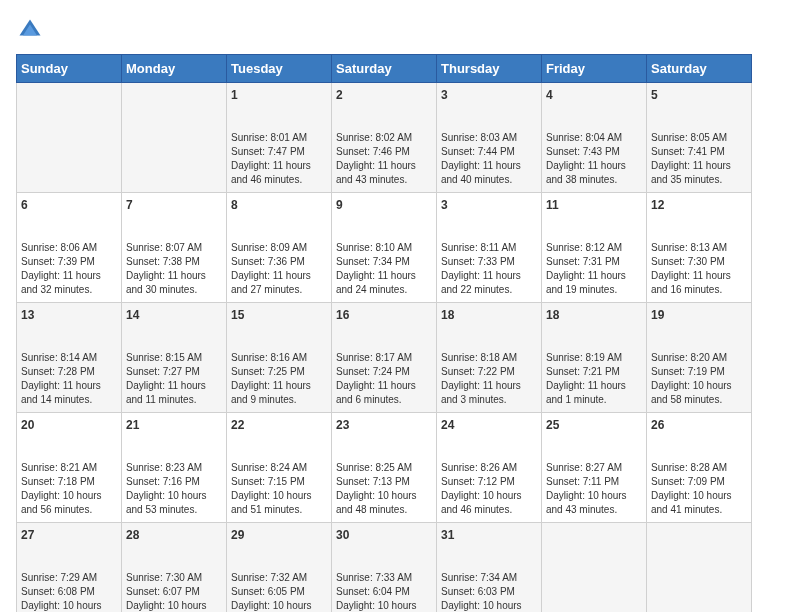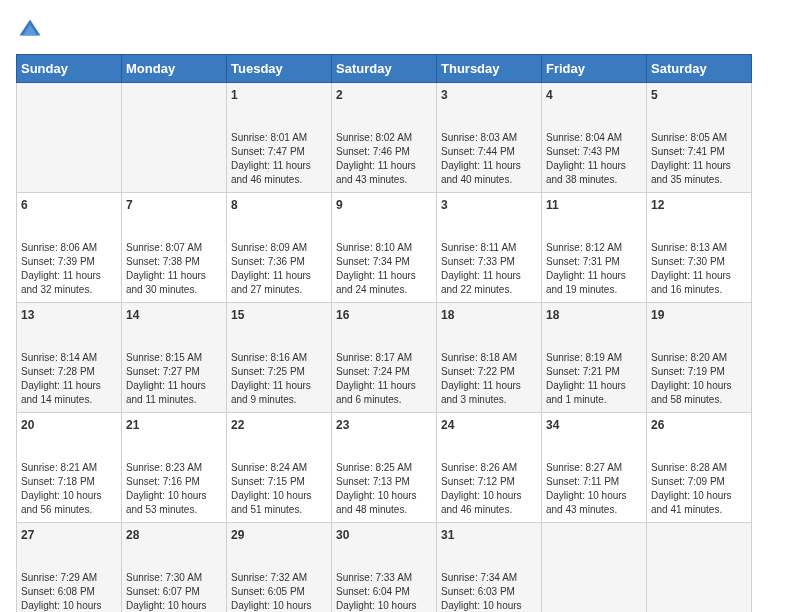--- a/index.html
+++ b/index.html
@@ -232,21 +232,21 @@
           </td>
           <td>
             <span class="day-num">23</span>
             <div class="cell-text">Sunrise: 8:25 AM<br>Sunset: 7:13 PM<br>Daylight: 10 hours and 48 minutes.</div>
           </td>
           <td>
             <span class="day-num">24</span>
             <div class="cell-text">Sunrise: 8:26 AM<br>Sunset: 7:12 PM<br>Daylight: 10 hours and 46 minutes.</div>
           </td>
           <td>
-            <span class="day-num">34</span>
+            <span class="day-num">25</span>
             <div class="cell-text">Sunrise: 8:27 AM<br>Sunset: 7:11 PM<br>Daylight: 10 hours and 43 minutes.</div>
           </td>
           <td>
             <span class="day-num">26</span>
             <div class="cell-text">Sunrise: 8:28 AM<br>Sunset: 7:09 PM<br>Daylight: 10 hours and 41 minutes.</div>
           </td>
         </tr>
         <tr>
           <td>
             <span class="day-num">27</span>

